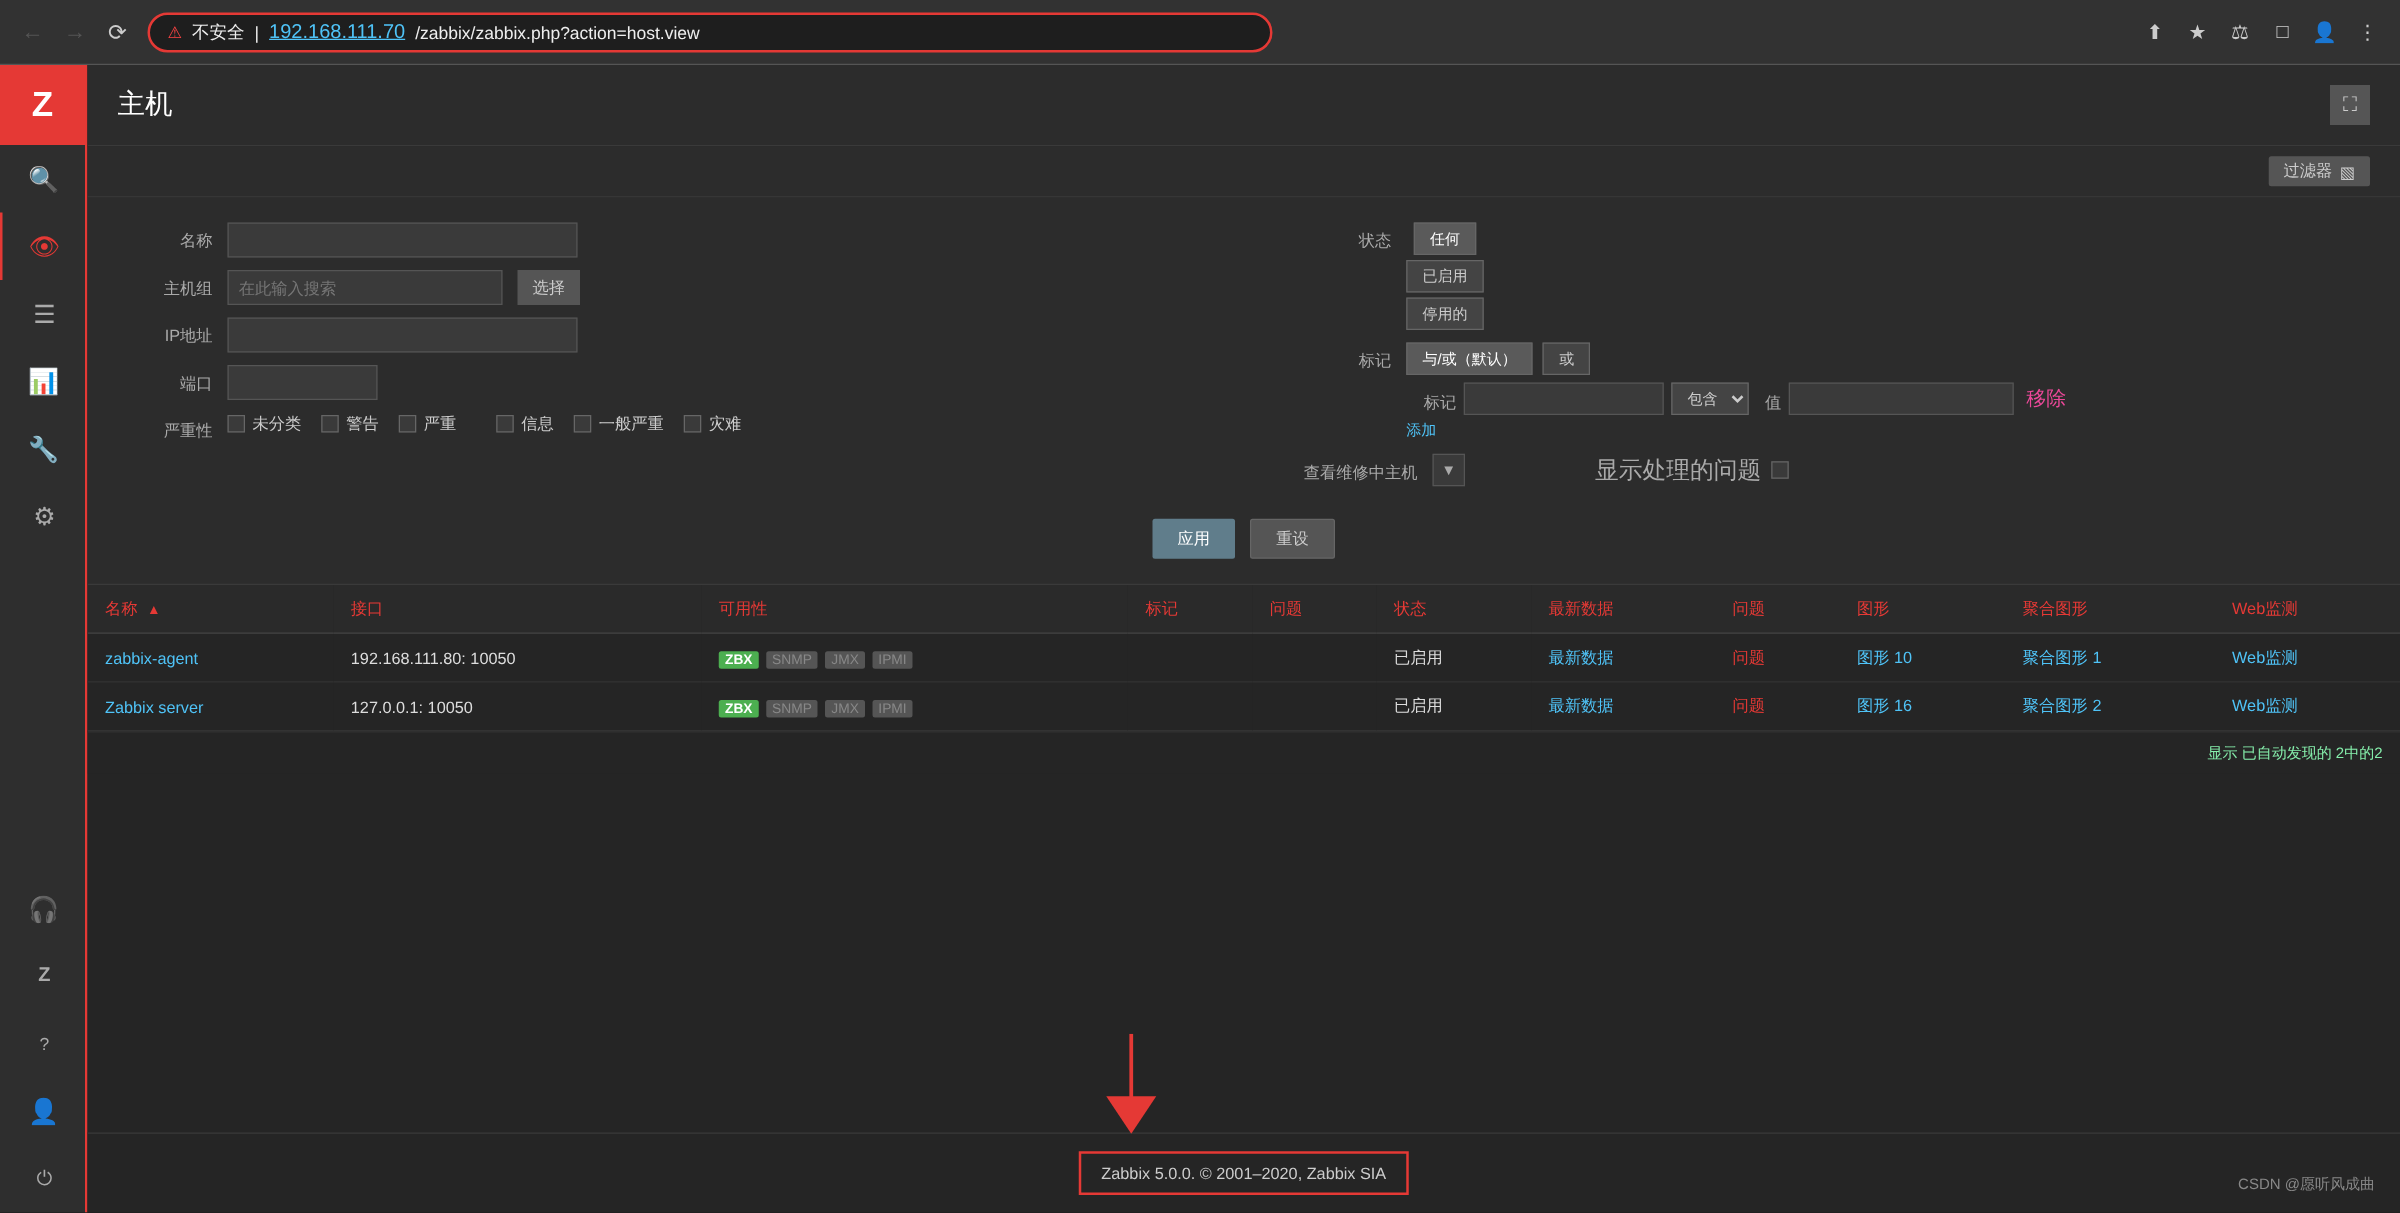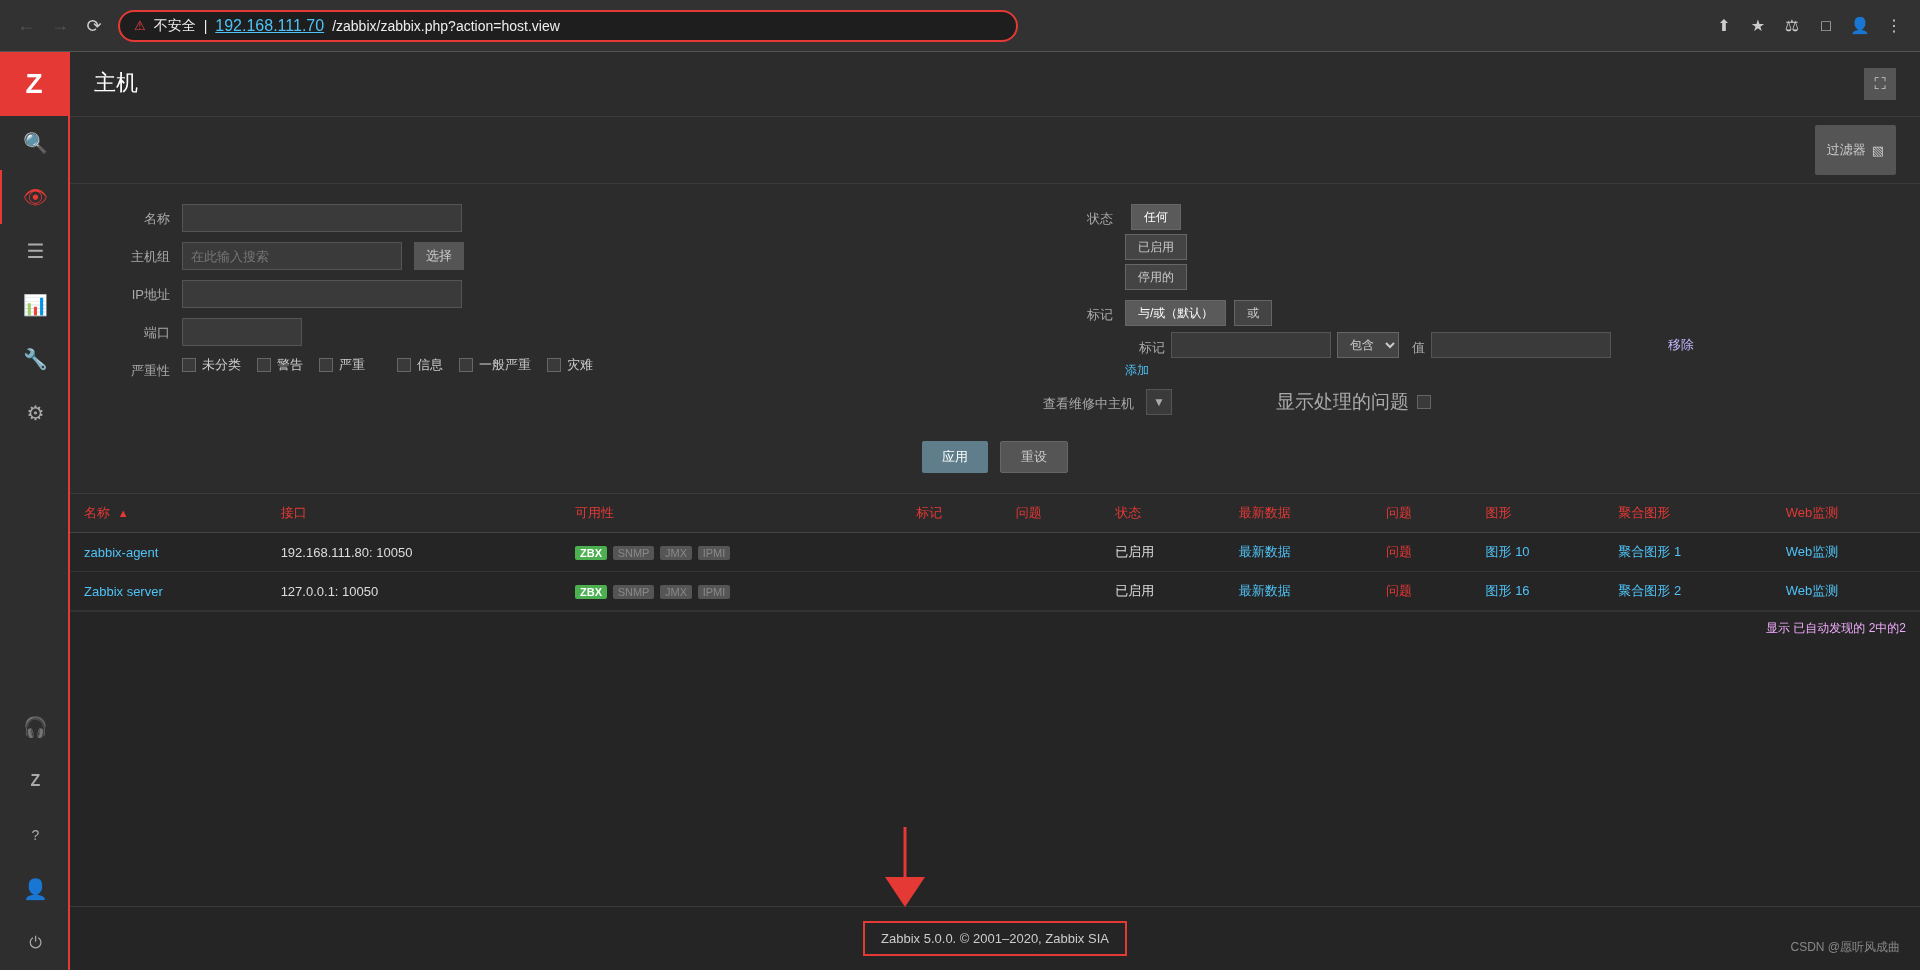--- a/index.html
+++ b/index.html
@@ -156,21 +156,21 @@
       padding: 8px 24px;
       display: flex;
       align-items: center;
       justify-content: flex-end;
       border-bottom: 1px solid #3a3a3a;
     }
     .filter-toggle-btn {
       background: #555;
       border: none;
       color: #ccc;
-      padding: 16px 12px;
+      padding: 3px 12px;
       cursor: pointer;
       font-size: 13px;
       display: flex;
       align-items: center;
       gap: 6px;
       border-radius: 2px;
     }
 
     .filter-panel {
       background: #2c2c2c;
@@ -293,25 +293,24 @@
       color: #eee;
       padding: 4px 8px;
       font-size: 12px;
       height: 26px;
       width: 180px;
       outline: none;
     }
     .remove-btn {
       background: none;
       border: none;
-      color: #c4b5fd;
-      cursor: pointer;
-      font-size: 13px;
+      color: #ec4899;
+      cursor: pointer;
+      font-size: 16px;
       padding: 0 4px;
-      margin-left: 47px;
     }
     .add-link {
       color: #4fc3f7;
       cursor: pointer;
       font-size: 12px;
       text-decoration: none;
       display: inline-block;
       margin-top: 4px;
     }
 
@@ -444,21 +443,21 @@
     }
     .data-link { color: #4fc3f7; cursor: pointer; text-decoration: none; }
     .issue-link { color: #e53935; cursor: pointer; text-decoration: none; }
     .graph-text { color: #4fc3f7; cursor: pointer; }
     .aggregate-link { color: #4fc3f7; cursor: pointer; text-decoration: none; }
     .web-link { color: #4fc3f7; cursor: pointer; text-decoration: none; }
 
     .table-footer {
       padding: 8px 14px;
       text-align: right;
-      color: #f0abfc;
+      color: #86efac;
       font-size: 12px;
       background: #252525;
       border-top: 1px solid #333;
     }
 
     
     .page-footer {
       position: relative;
       display: flex;
       align-items: center;

